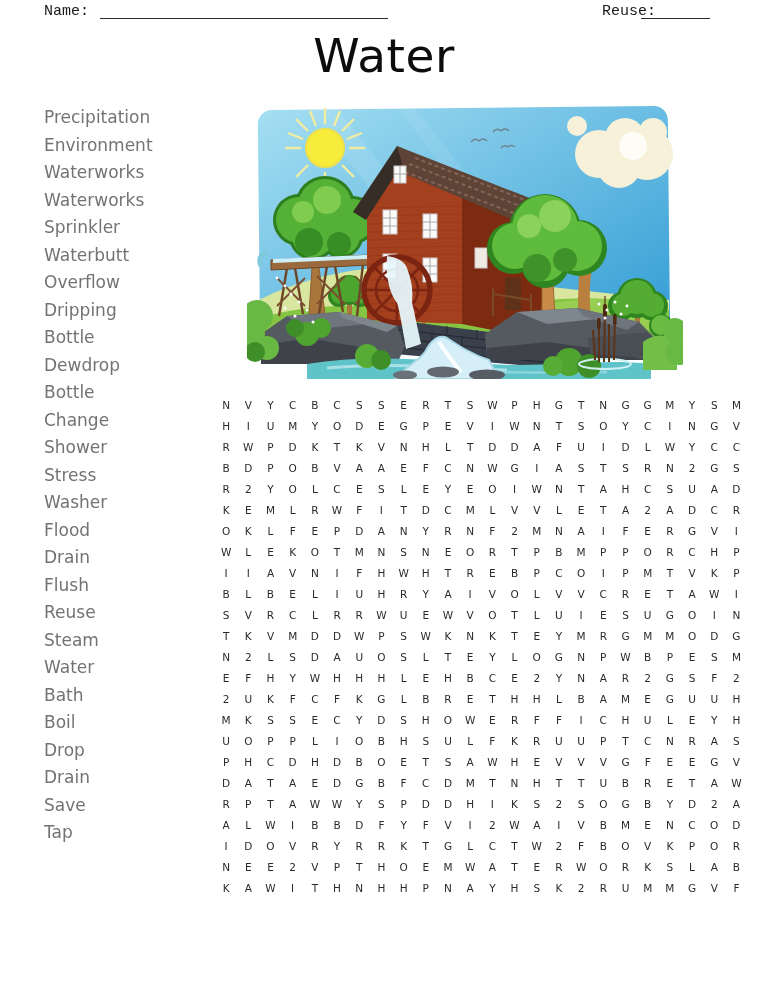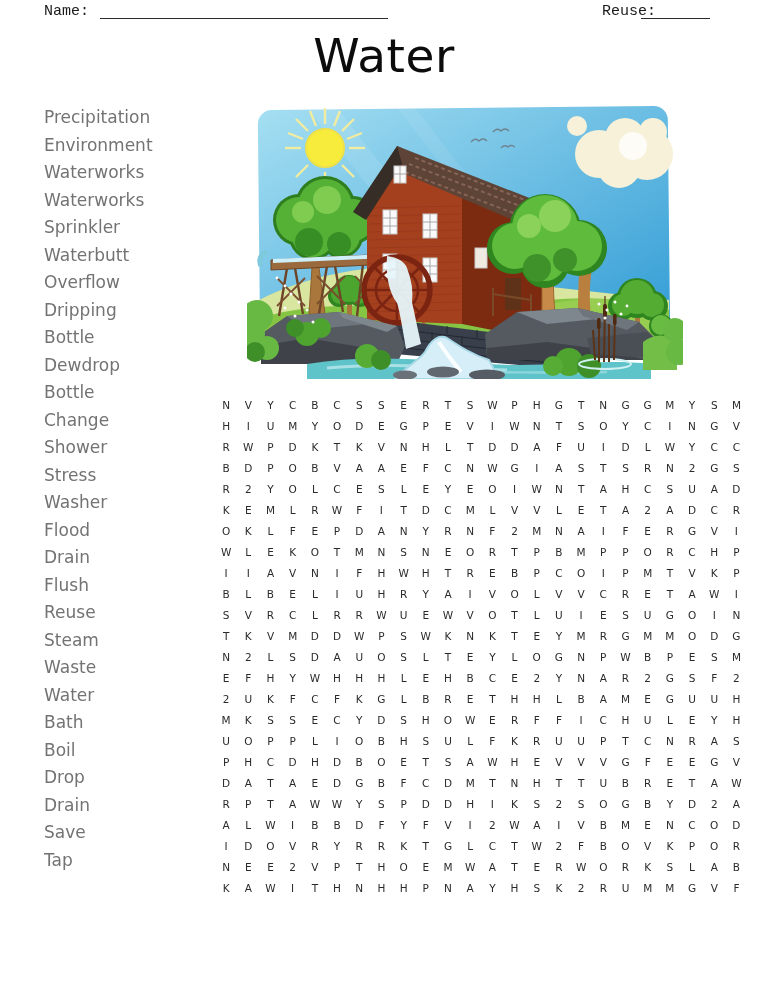--- a/index.html
+++ b/index.html
@@ -54,21 +54,20 @@
     <li>Bottle</li>
     <li>Change</li>
     <li>Shower</li>
     <li>Stress</li>
     <li>Washer</li>
     <li>Flood</li>
     <li>Drain</li>
     <li>Flush</li>
     <li>Reuse</li>
     <li>Steam</li>
-    <li>Waste</li>
     <li>Water</li>
     <li>Bath</li>
     <li>Boil</li>
     <li>Drop</li>
     <li>Drain</li>
     <li>Save</li>
     <li>Tap</li>
   </ul>
 
 <svg id="scene" viewBox="0 0 436 277" role="img" aria-label="Cartoon watermill scene: sun and clouds over a blue sky, green trees, a red mill house with a dark water wheel, wooden flume, gray rocks and a stream flowing into a teal pool with reeds">

